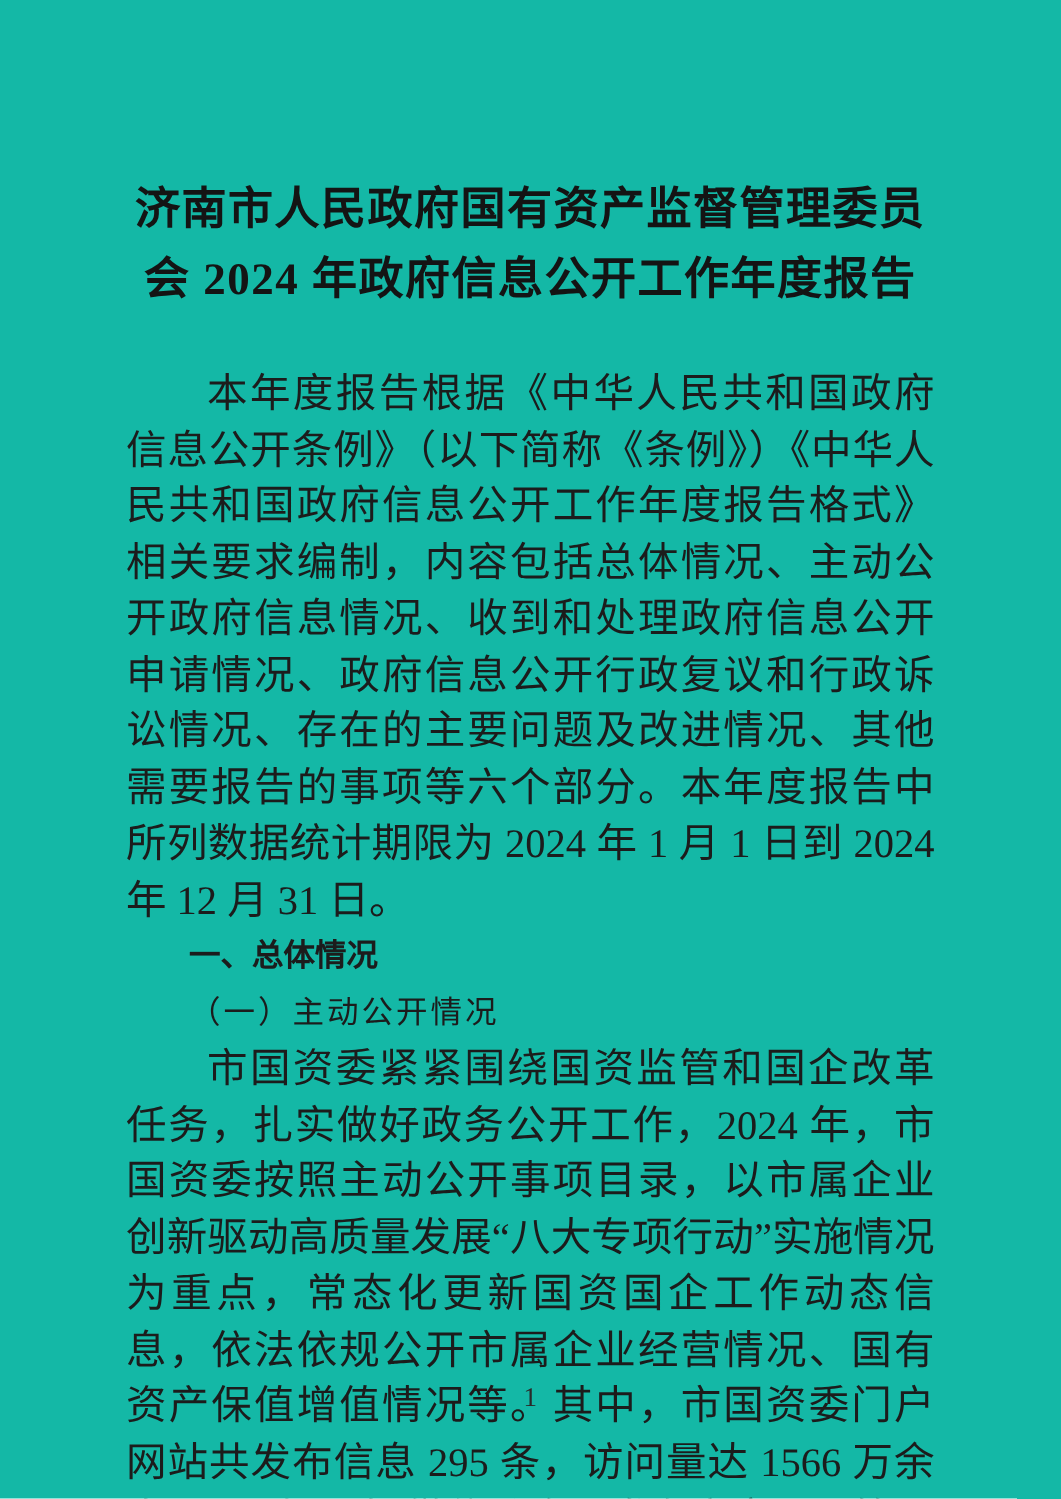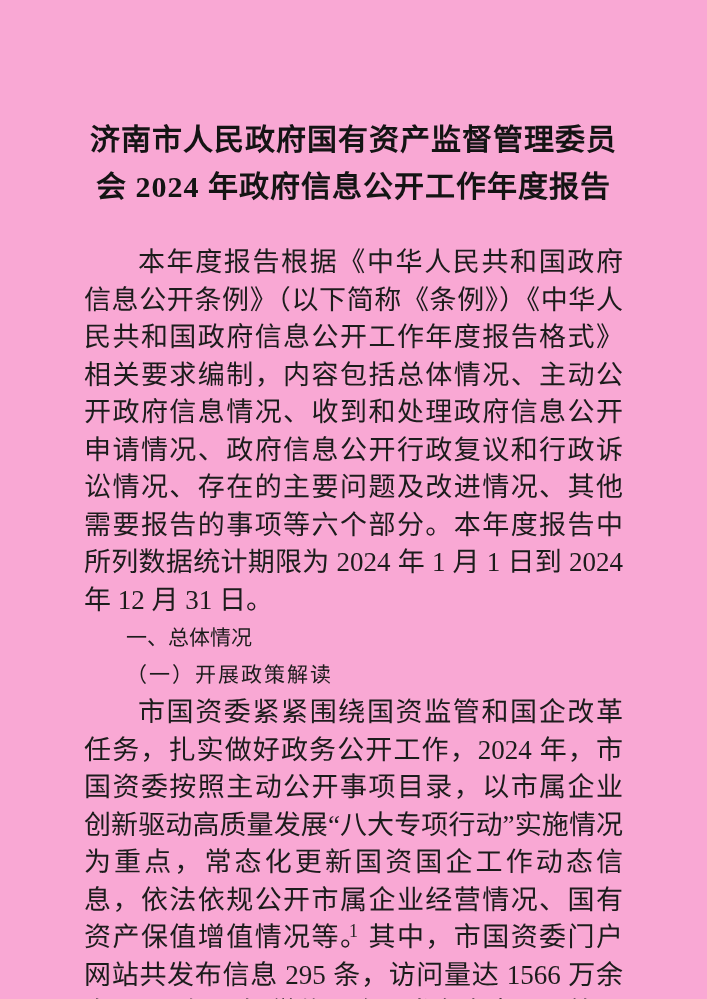--- a/index.html
+++ b/index.html
@@ -6,21 +6,21 @@
 
   html, body {
     background: #ffffff;
   }
 
   .page {
     position: relative;
     width: 707px;
     height: 999px;
     margin: 0 auto;
-    background: #f9a8d4;
+    background: #14b8a6;
     color: #1a1a1a;
     font-family: "Liberation Serif", "DejaVu Serif", serif;
     overflow: hidden;
   }
 
   .content {
     padding: 0 84px;
   }
 
   .doc-title {
@@ -41,21 +41,21 @@
     font-size: 27px;
     line-height: 37.5px;
     text-align: justify;
     text-justify: inter-character;
     text-indent: 2em;
     color: #1c1c1c;
   }
 
   .heading-1 {
     font-family: "Liberation Sans", "DejaVu Sans", sans-serif;
-    font-weight: 400;
+    font-weight: 700;
     font-size: 21px;
     line-height: 37.5px;
     text-indent: 2em;
     color: #1c1c1c;
   }
 
   .heading-2 {
     
     font-family: "Liberation Serif", "DejaVu Serif", serif;
     font-weight: 400;
@@ -84,21 +84,21 @@
   <div class="content">
 
     <h1 class="doc-title">济南市人民政府国有资产监督管理委员会 2024 年政府信息公开工作年度报告</h1>
 
     <div class="body-text">
 
       <p class="para">本年度报告根据《中华人民共和国政府信息公开条例》（以下简称《条例》）《中华人民共和国政府信息公开工作年度报告格式》相关要求编制，内容包括总体情况、主动公开政府信息情况、收到和处理政府信息公开申请情况、政府信息公开行政复议和行政诉讼情况、存在的主要问题及改进情况、其他需要报告的事项等六个部分。本年度报告中所列数据统计期限为 2024 年 1 月 1 日到 2024 年 12 月 31 日。</p>
 
       <h2 class="heading-1">一、总体情况</h2>
 
-      <h3 class="heading-2">（一）开展政策解读</h3>
+      <h3 class="heading-2">（一）主动公开情况</h3>
 
       <p class="para">市国资委紧紧围绕国资监管和国企改革任务，扎实做好政务公开工作，2024 年，市国资委按照主动公开事项目录，以市属企业创新驱动高质量发展“八大专项行动”实施情况为重点，常态化更新国资国企工作动态信息，依法依规公开市属企业经营情况、国有资产保值增值情况等。其中，市国资委门户网站共发布信息 295 条，访问量达 1566 万余次；“国资叮咚”微信公众号发布文章 487 篇，阅读量达 30 万人次，单次最高阅读量超 2.9 万。通过召开新闻发布会的形式，开展政策解读、回应热点问题等。</p>
 
     </div>
   </div>
 
   <div class="page-number">1</div>
 </div>
 
 </body></html>

